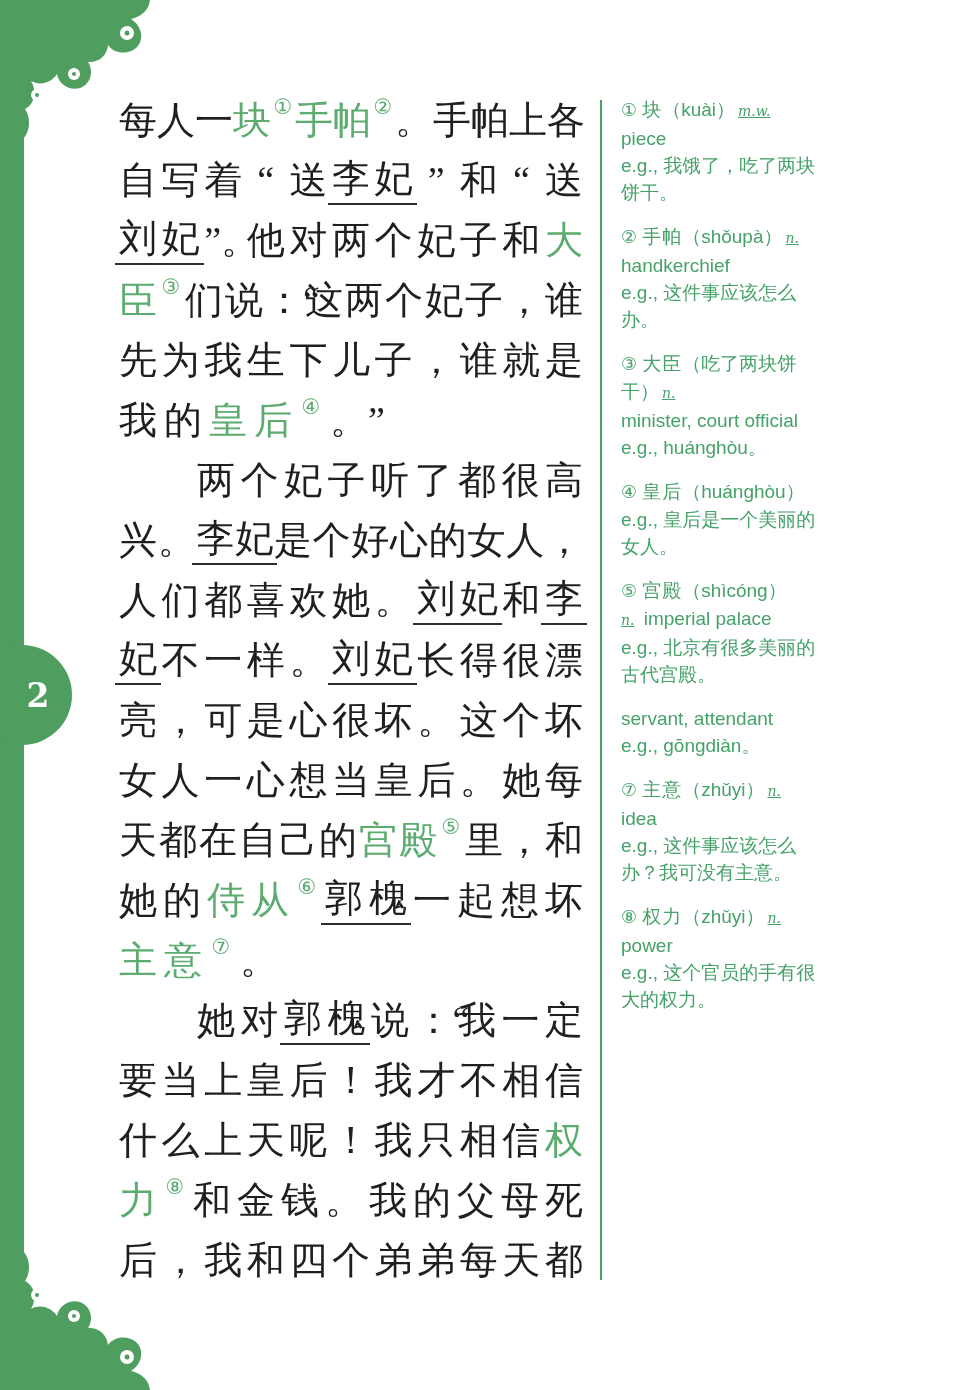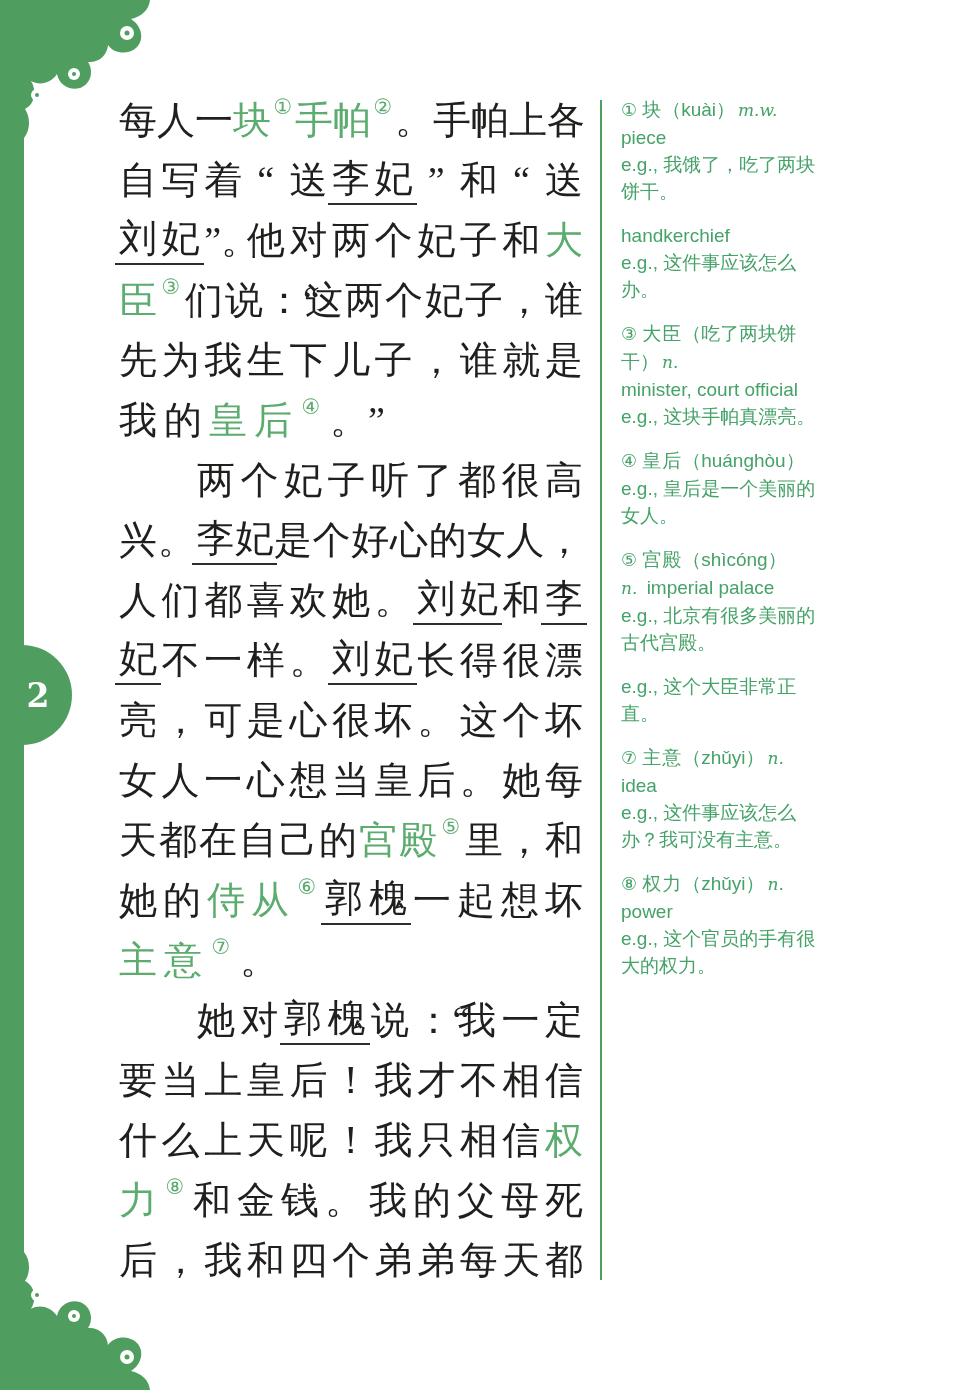--- a/index.html
+++ b/index.html
@@ -48,21 +48,21 @@
   .sidebar{
     position:absolute;left:621px;top:96px;width:212px;
     color:var(--sgreen);font-size:19px;line-height:27px;
   }
   .entry{margin-bottom:17px;}
   .vnum{font-size:18px;margin-right:5px;}
   .vword{letter-spacing:1px;}
   .vpin{}
   .vpos{
     font-family:"DejaVu Serif","Liberation Serif",serif;
-    font-style:italic;font-size:17px;margin-left:3px;
+    font-style:italic;font-size:14px;margin-left:3px;text-decoration:underline;
   }
   .vgloss .vpos{margin-left:0;margin-right:4px;}
   .vgloss,.vex{}
 </style>
 </head>
 <body>
 
 <div class="pageroot">
 
   <div class="leftbar"></div>
@@ -365,39 +365,41 @@
 
   <div class="divider"></div>
 
   <div class="sidebar" id="sidebar">
       <div class="entry">
         <div><span class="vnum">①</span><span class="vword">块</span><span class="vpin">（kuài）</span><span class="vpos">m.w.</span></div>
         <div class="vgloss">piece</div>
         <div class="vex">e.g., 我饿了，吃了两块饼干。</div>
       </div>
       <div class="entry">
+        <div><span class="vnum">②</span><span class="vword">手帕</span><span class="vpin">（shǒupà）</span><span class="vpos">n.</span></div>
         <div class="vgloss">handkerchief</div>
         <div class="vex">e.g., 这件事应该怎么办。</div>
       </div>
       <div class="entry">
         <div><span class="vnum">③</span><span class="vword">大臣</span><span class="vpin">（吃了两块饼干）</span><span class="vpos">n.</span></div>
         <div class="vgloss">minister, court official</div>
-        <div class="vex">e.g., 这块手帕真漂亮。</div>
+        <div class="vex">e.g., huánghòu。</div>
       </div>
       <div class="entry">
         <div><span class="vnum">④</span><span class="vword">皇后</span><span class="vpin">（huánghòu）</span></div>
         <div class="vex">e.g., 皇后是一个美丽的女人。</div>
       </div>
       <div class="entry">
         <div><span class="vnum">⑤</span><span class="vword">宫殿</span><span class="vpin">（shìcóng）</span></div>
         <div class="vgloss"><span class="vpos">n.</span> imperial palace</div>
         <div class="vex">e.g., 北京有很多美丽的古代宫殿。</div>
       </div>
       <div class="entry">
-        <div class="vex">e.g., 这个大臣非常正直。</div>
+        <div class="vgloss">servant, attendant</div>
+        <div class="vex">e.g., gōngdiàn。</div>
       </div>
       <div class="entry">
         <div><span class="vnum">⑦</span><span class="vword">主意</span><span class="vpin">（zhǔyi）</span><span class="vpos">n.</span></div>
         <div class="vgloss">idea</div>
         <div class="vex">e.g., 这件事应该怎么办？我可没有主意。</div>
       </div>
       <div class="entry">
         <div><span class="vnum">⑧</span><span class="vword">权力</span><span class="vpin">（zhǔyi）</span><span class="vpos">n.</span></div>
         <div class="vgloss">power</div>
         <div class="vex">e.g., 这个官员的手有很大的权力。</div>

